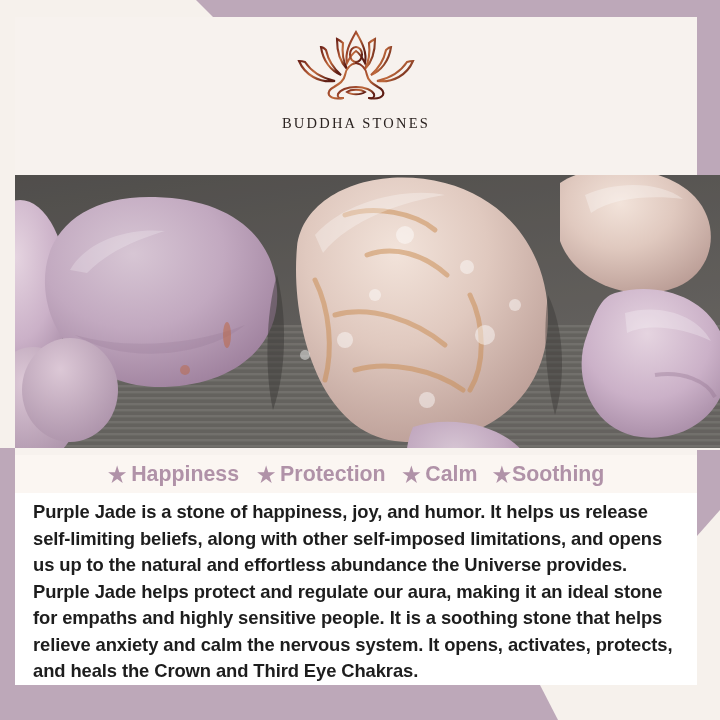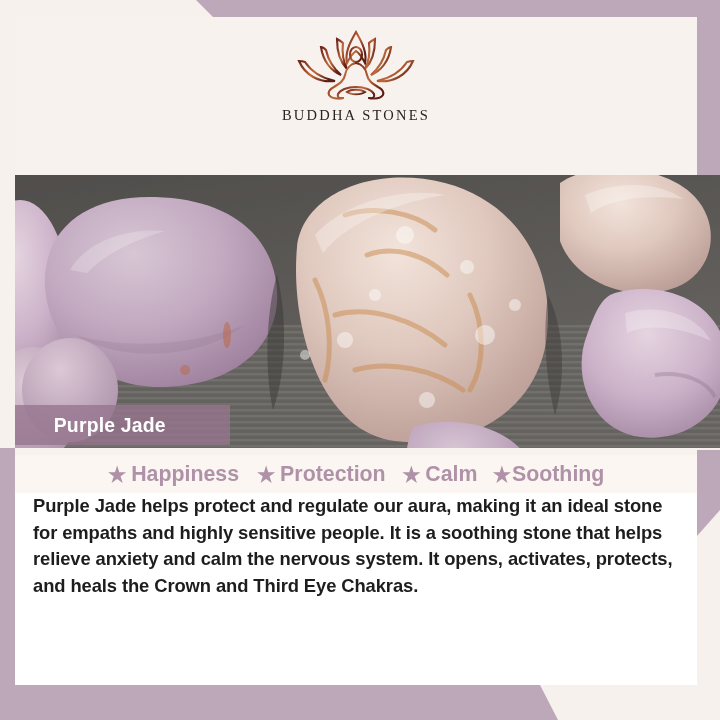--- a/index.html
+++ b/index.html
@@ -47,21 +47,21 @@
   .header{
     position:absolute;left:15px;top:17px;width:682px;height:158px;
     background:#f7f2ee;
     display:flex;flex-direction:column;align-items:center;
   }
   .logo-wrap{margin-top:10px;display:flex;flex-direction:column;align-items:center;}
   .logo-mark{width:150px;height:78px;display:block;}
   .logo-word{
     font-family:"Liberation Serif", serif;
     font-size:14.5px;letter-spacing:2.2px;color:#2b2320;
-    margin-top:2px;font-weight:400;
+    margin-top:10px;font-weight:400;
   }
   .title-band{
     position:absolute;left:150px;top:125px;width:430px;height:42px;
     background:#fbf8f5;
     display:flex;align-items:center;justify-content:center;
   }
   .title-text{
     font-family:"Liberation Sans Narrow","Liberation Sans",sans-serif;
     font-weight:bold;font-size:31px;color:#a8849f;
     letter-spacing:0.2px;white-space:nowrap;
@@ -255,23 +255,20 @@
       <path d="M610 138 C 645 128, 682 140, 696 166 C 668 152, 632 148, 612 158 Z" fill="#ffffff" opacity="0.25"></path>
       <path d="M640 200 C 668 196, 692 206, 700 222" stroke="#8e6f8d" stroke-width="4" fill="none" opacity="0.35"></path>
 
       <path d="M398 252 C 440 238, 500 252, 516 290 C 530 324, 496 348, 450 346 C 404 344, 378 300, 398 252 Z" fill="url(#s1)"></path>
 
       <path d="M262 100 C 272 140, 272 195, 258 235 C 250 200, 250 140, 262 100 Z" fill="#3a3836" opacity="0.5"></path>
       <path d="M533 120 C 548 150, 552 200, 540 240 C 530 200, 528 155, 533 120 Z" fill="#3a3836" opacity="0.45"></path>
     </svg>
   </div>
 
-  <div class="stone-label">
-    <span>Purple Jade</span>
-  </div>
 
   <div class="benefits">
     <span class="benefit">
       <span class="star">★</span>
       <span>Happiness</span>
     </span>
     <span class="benefit">
       <span class="star">★</span>
       <span>Protection</span>
     </span>
@@ -279,16 +276,17 @@
       <span class="star">★</span>
       <span>Calm</span>
     </span>
     <span class="benefit tight">
       <span class="star">★</span>
       <span>Soothing</span>
     </span>
   </div>
 
   <div class="copy">
+    <p class="p1">Purple Jade is a stone of happiness, joy, and humor. It helps us release self-limiting beliefs, along with other self-imposed limitations, and opens us up to the natural and effortless abundance the Universe provides.</p>
     <p>Purple Jade helps protect and regulate our aura, making it an ideal stone for empaths and highly sensitive people. It is a soothing stone that helps relieve anxiety and calm the nervous system. It opens, activates, protects, and heals the Crown and Third Eye Chakras.</p>
   </div>
 
 </div>
 
 </body></html>

